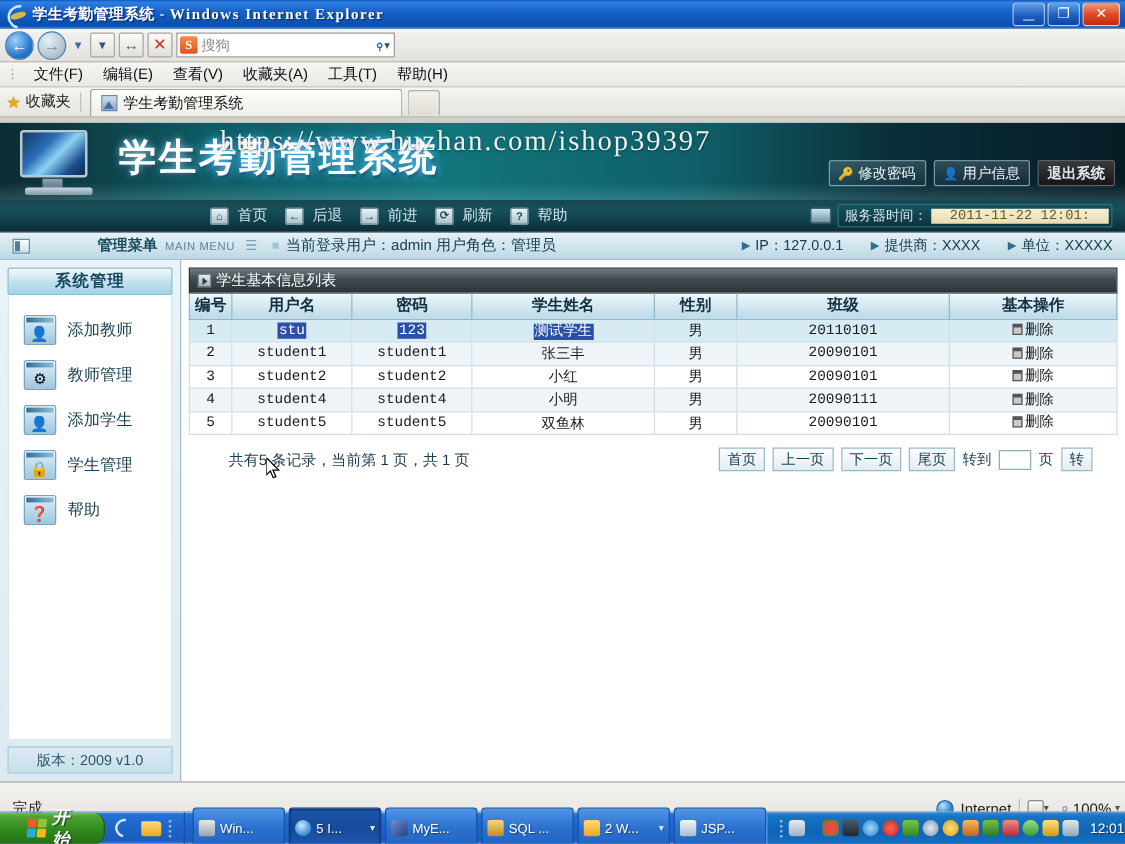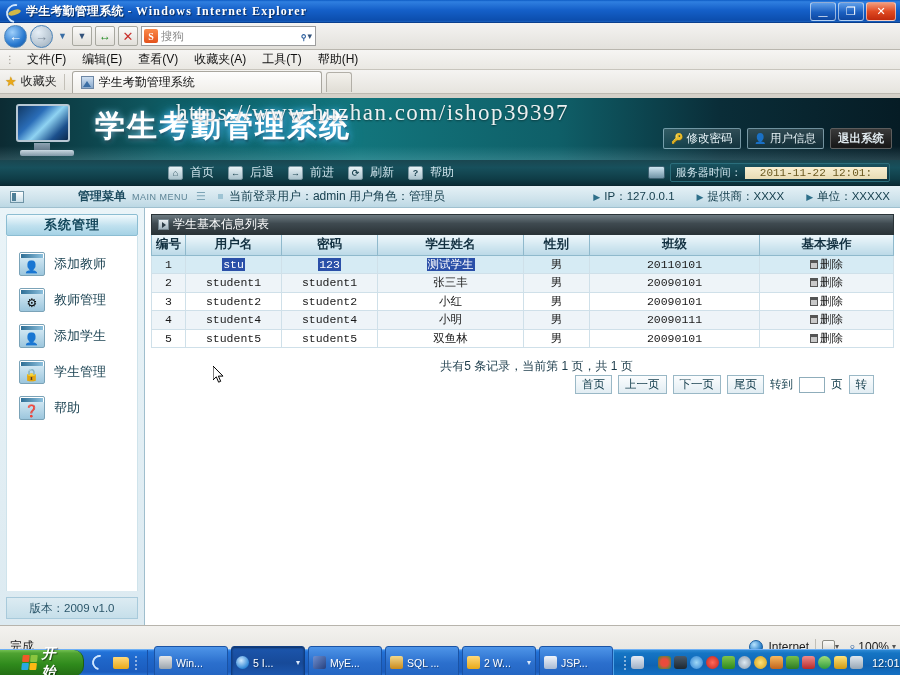--- a/index.html
+++ b/index.html
@@ -375,21 +375,21 @@
   .del-link { color: #1a1a1a; font-size: 11.5px; display: inline-flex; align-items: center; gap: 2px;
     font-family: "Liberation Sans","DejaVu Sans",sans-serif; cursor: pointer; }
   .del-ic { width: 8px; height: 9px; border: 1px solid #555; border-top-width: 3px; background: #c9c9c9; display: inline-block; }
 
   .cursor-arrow {
     position: absolute; left: 213px; top: 268px; width: 12px; height: 17px; pointer-events: none;
   }
   .cursor-arrow svg { display: block; }
 
   
-  .pagerrow { display: flex; align-items: center; padding: 10px 4px 0 4px; flex-direction: column; }
+  .pagerrow { display: flex; align-items: flex-end; padding: 10px 4px 0 4px; }
   .pager-info { font-size: 12px; color: #1c3c4b; padding-left: 28px; }
   .pager-ctrls { margin-left: auto; display: flex; align-items: center; gap: 6px; padding-right: 16px; }
   .pg-btn {
     font-size: 11.5px; color: #17404f; padding: 1px 6px;
     background: linear-gradient(to bottom,#fbfdfe,#e2edf3);
     border: 1px solid #9ab8c6; cursor: pointer; white-space: nowrap;
   }
   .pg-txt { font-size: 11.5px; color: #17404f; }
   .pg-input {
     width: 26px; height: 16px; border: 1px solid #8fadbb; background: #fff;

